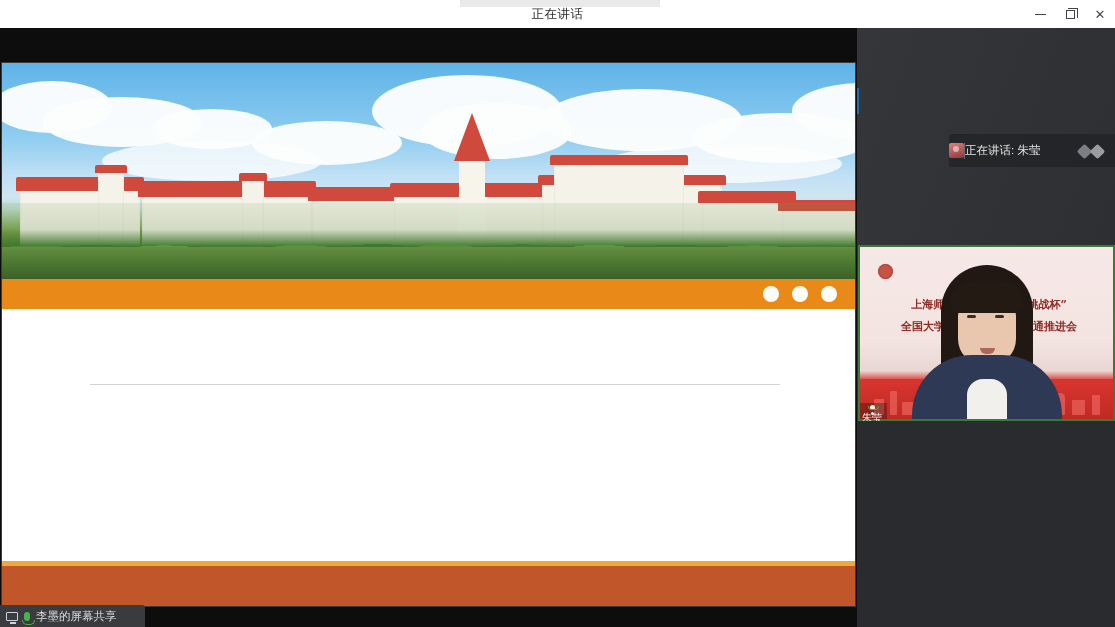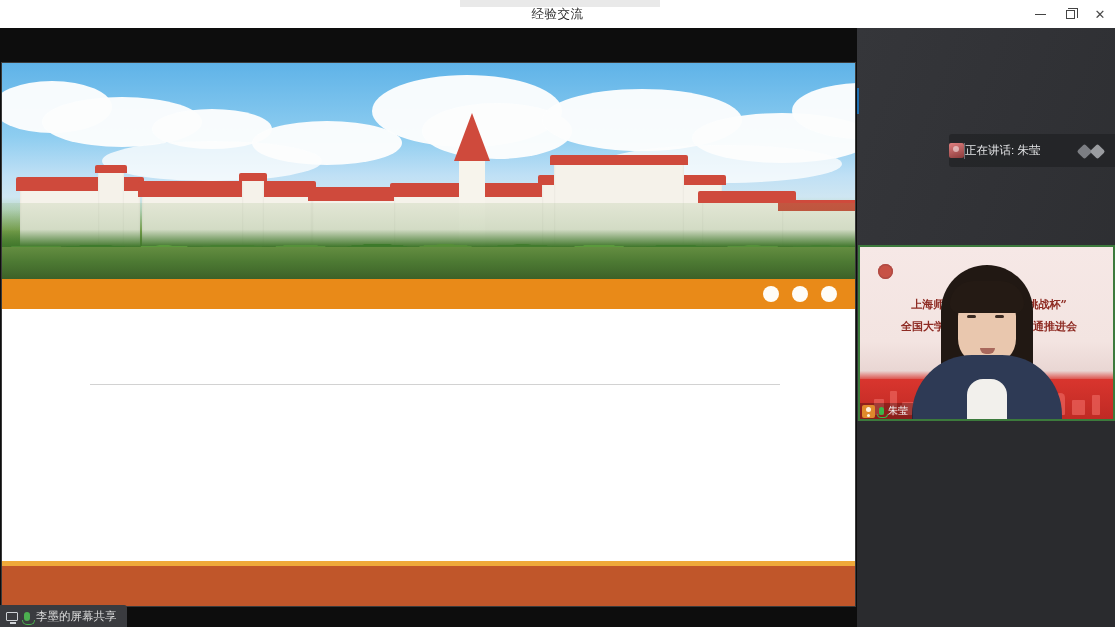--- a/index.html
+++ b/index.html
@@ -132,21 +132,21 @@
     position:absolute; left:0; bottom:40px; width:100%; height:5px; background:#efa93a;
   }
   .footbar{
     position:absolute; left:0; bottom:0; width:100%; height:40px; background:#c0562a;
   }
 
   
   .share-pill{
     position:absolute; left:0; bottom:0; height:22px;
     background:#3a3b3f; color:#dcdcdc;
-    display:flex; align-items:center; gap:6px; padding:0 10px 0 6px;
+    display:flex; align-items:center; gap:6px; padding:0 28px 0 6px;
     font-size:11.5px; border-radius:0 3px 0 0;
   }
   .ic-screen{ width:12px; height:9px; border:1.4px solid #cfd2d6; border-radius:1px; position:relative; }
   .ic-screen:after{ content:""; position:absolute; left:3px; bottom:-4px; width:6px; height:2px; background:#cfd2d6; }
   .ic-mic{ width:6px; height:9px; background:#4caf50; border-radius:3px; position:relative; }
   .ic-mic:after{ content:""; position:absolute; left:-2.5px; bottom:-4px; width:11px; height:4px; border:1.4px solid #4caf50; border-top:none; border-radius:0 0 6px 6px; }
 
   
   .sidepanel{
     position:absolute; left:857px; top:0; width:258px; height:599px;
@@ -238,20 +238,21 @@
     width:150px; height:64px; background:#2e3a55; border-radius:60px 60px 0 0;
   }
   .person-shirt{
     position:absolute; left:50%; bottom:0; transform:translateX(-50%);
     width:40px; height:40px; background:#f2f0ec; border-radius:16px 16px 0 0;
   }
   .tile-name{
     position:absolute; left:0; bottom:0; height:16px;
     display:flex; align-items:center; gap:4px; padding:0 5px 0 2px;
     background:rgba(0,0,0,.28);
+    flex-direction:column;
   }
   .tn-avatar{
     width:13px; height:13px; background:#e08a2c; border-radius:2px; position:relative;
   }
   .tn-avatar:after{
     content:""; position:absolute; left:4px; top:2px; width:5px; height:5px;
     background:#fff2e0; border-radius:50%;
     box-shadow:0 6px 0 -1px #fff2e0;
   }
   .tn-mic{ width:5px; height:8px; background:#39b54a; border-radius:3px; position:relative; }
@@ -261,21 +262,21 @@
   .panel-bottom-dim{
     position:absolute; left:0; top:393px; width:258px; bottom:0;
     background:#2a2b2e;
   }
 </style>
 </head>
 <body>
 
 <div class="titlebar">
   <div class="titlebar-shade"></div>
-  <div class="titlebar-title">经验交流</div>
+  <div class="titlebar-title">正在讲话</div>
   <div class="wincontrols">
     <div class="winbtn">
       <i class="ico-min"></i>
     </div>
     <div class="winbtn">
       <i class="ico-max"></i>
     </div>
     <div class="winbtn close">
       <span class="ico-close">✕</span>
     </div>

